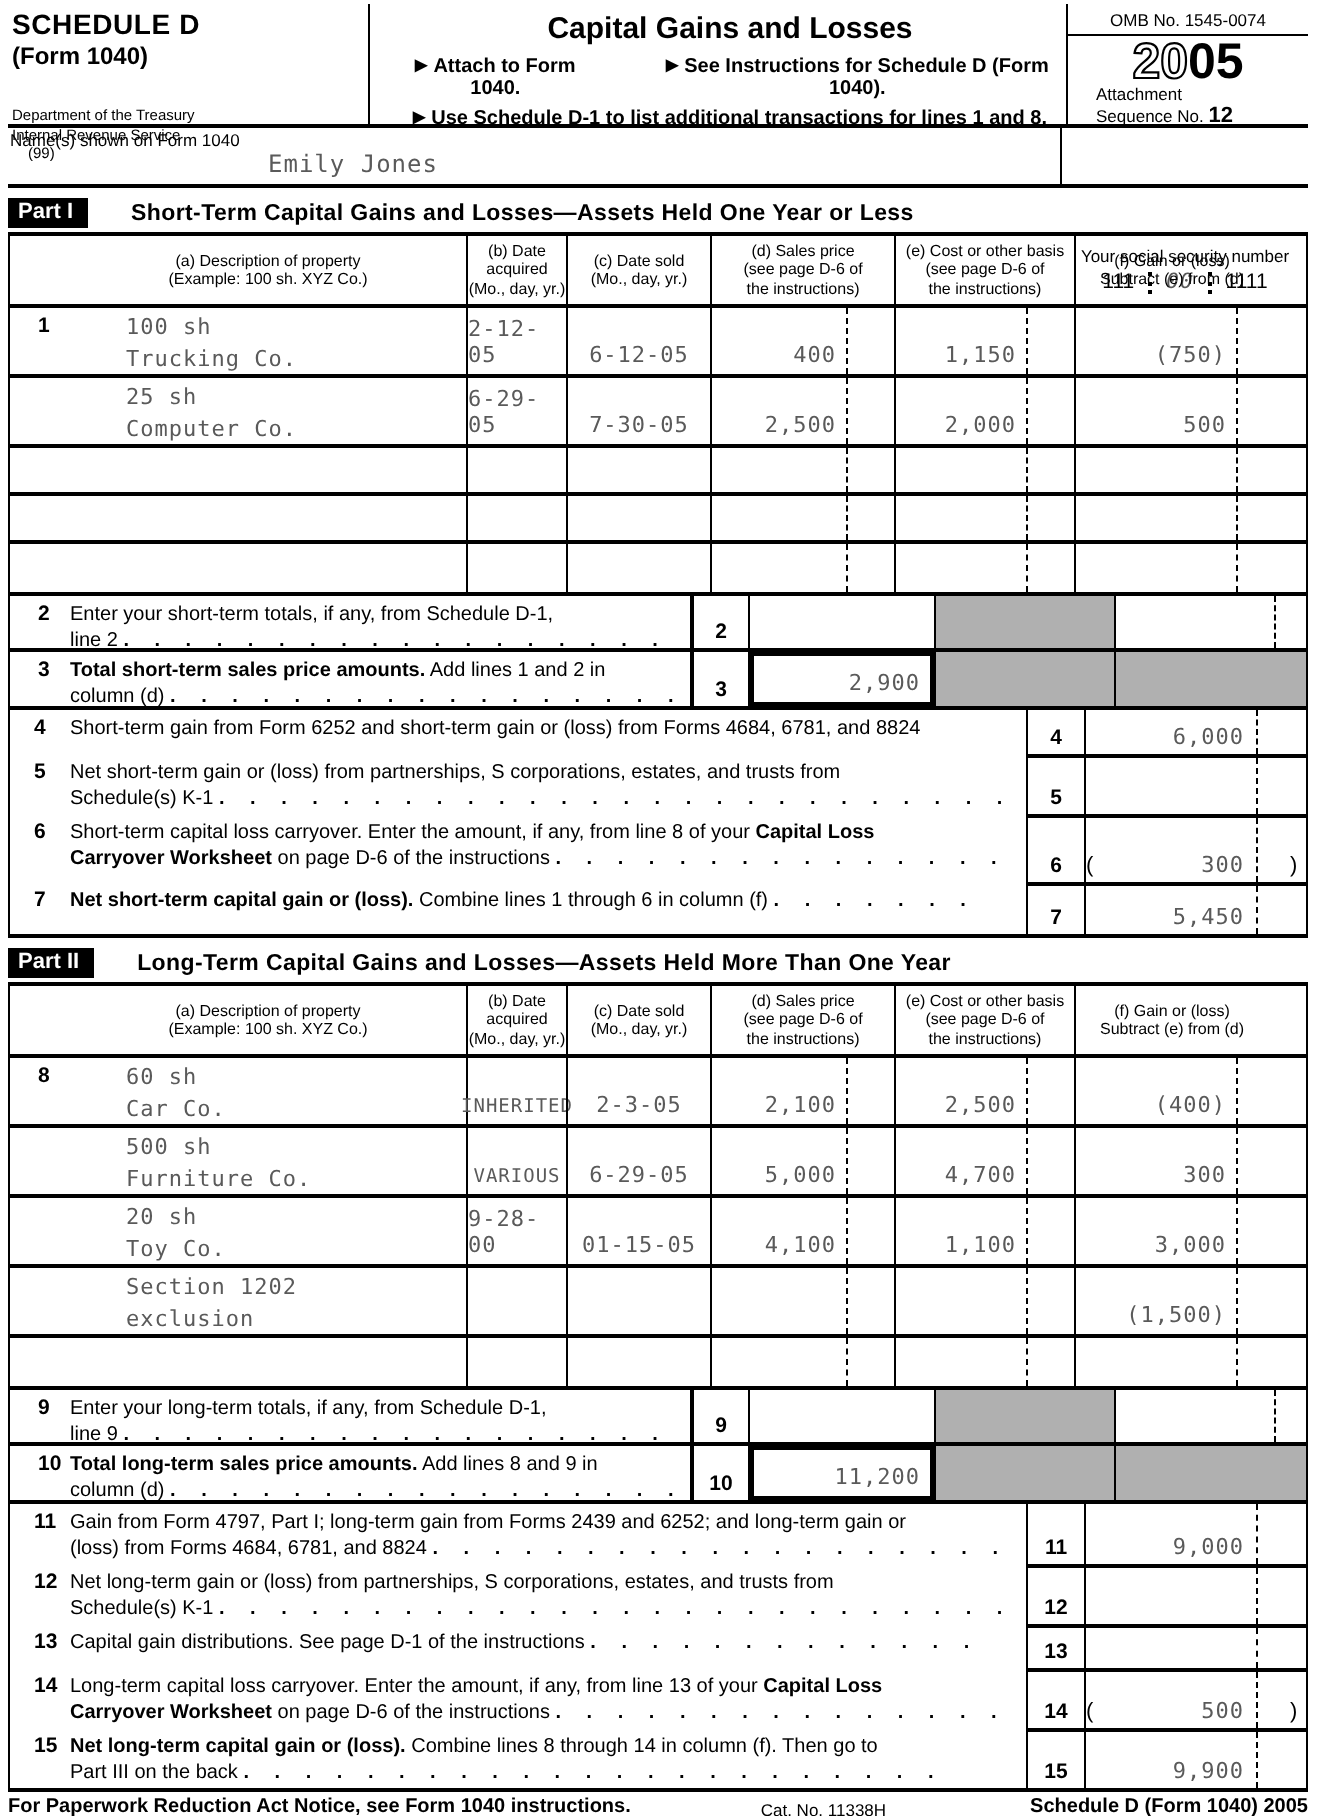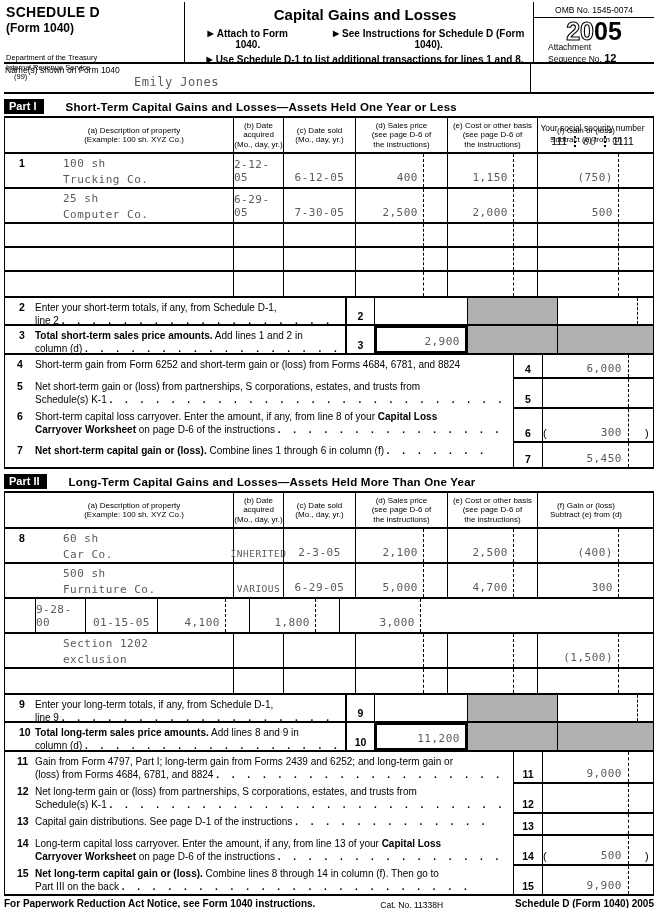--- a/index.html
+++ b/index.html
@@ -412,28 +412,30 @@
           <span class="val hand">4,700</span>
           <span class="cents"></span>
         </div>
       <div class="c-f amt">
           <span class="val hand">300</span>
           <span class="cents"></span>
         </div>
     </div>
     <div class="g-row t-row">
       <div class="c-num"></div>
+      <div class="c-desc hand">20 sh
+Toy Co.</div>
       <div class="c-b hand">9-28-00</div>
       <div class="c-c hand">01-15-05</div>
       <div class="c-d amt">
           <span class="val hand">4,100</span>
           <span class="cents"></span>
         </div>
       <div class="c-e amt">
-          <span class="val hand">1,800</span>
+          <span class="val hand">1,100</span>
           <span class="cents"></span>
         </div>
       <div class="c-f amt">
           <span class="val hand">3,000</span>
           <span class="cents"></span>
         </div>
     </div>
     <div class="g-row t-row">
       <div class="c-num"></div>
       <div class="c-desc hand">Section 1202

